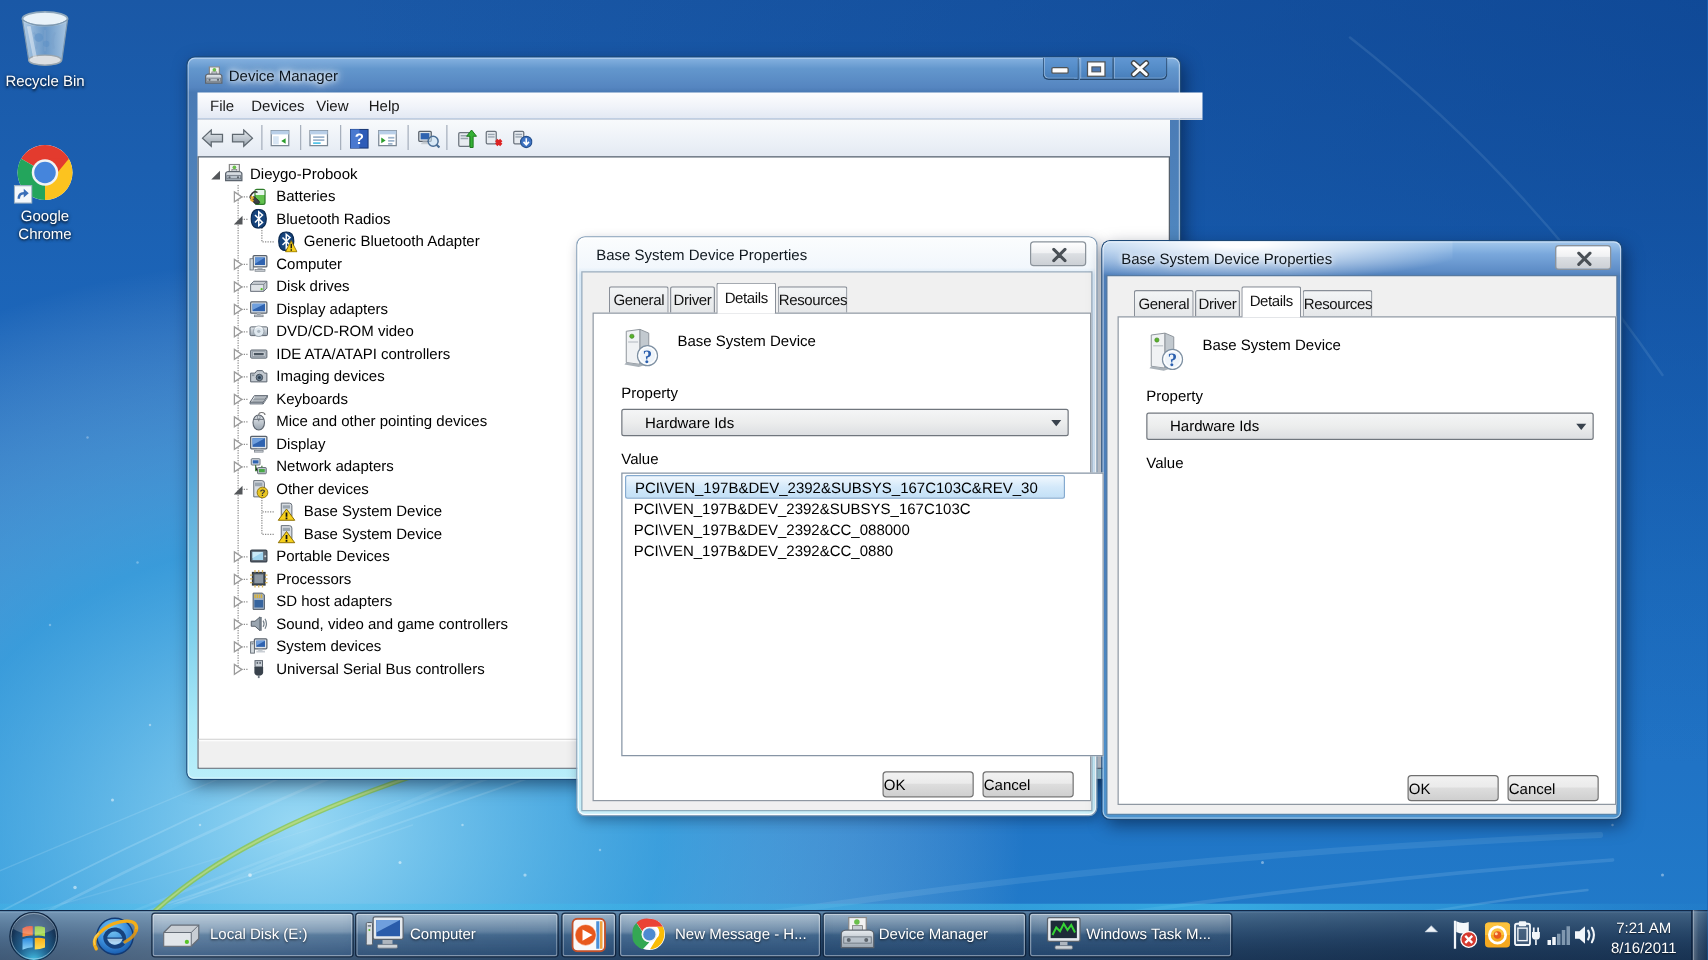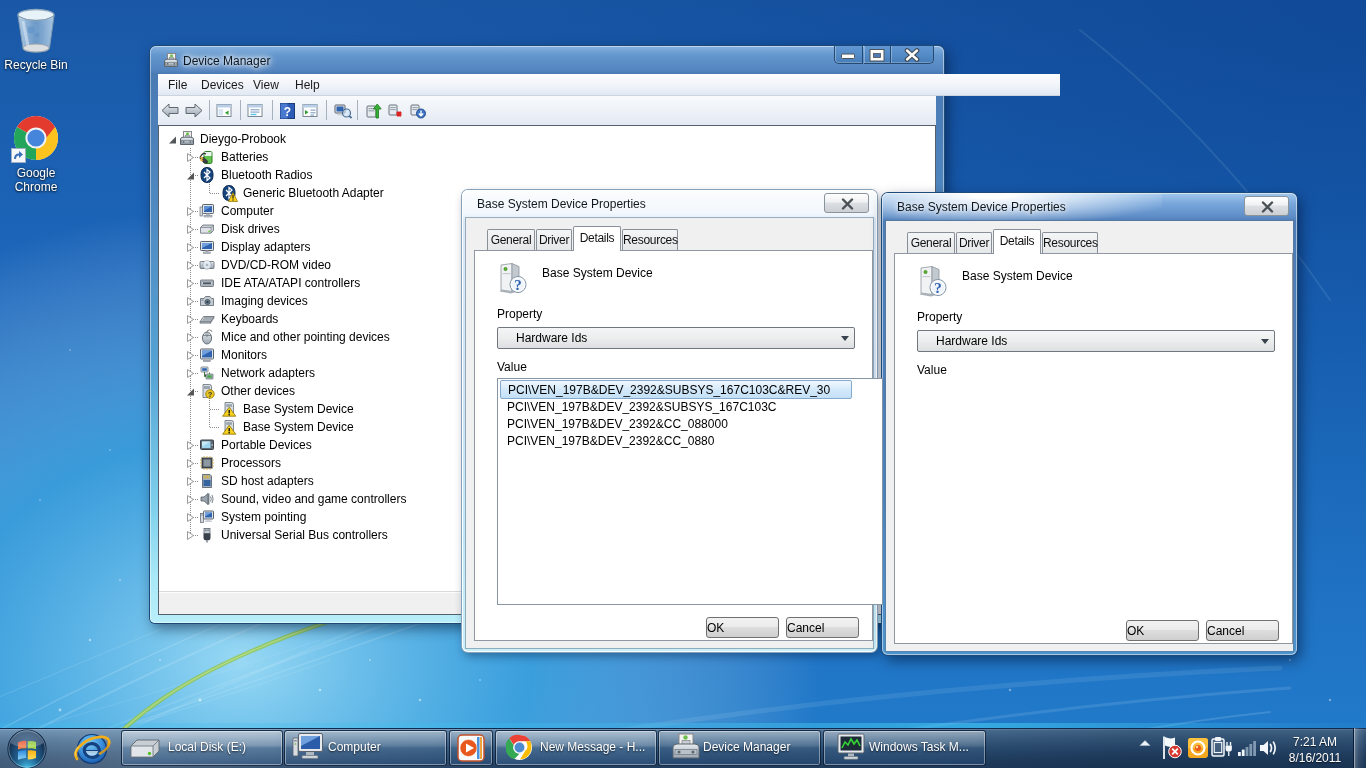--- a/index.html
+++ b/index.html
@@ -6,21 +6,21 @@
 .dlabel{position:absolute;color:#fff;font-size:12px;text-align:center;text-shadow:0 1px 2px rgba(0,0,0,.75),0 0 3px rgba(0,0,0,.5)}
 
 #dm{position:absolute;left:150px;top:46px;width:794px;height:577px;border-radius:6px 6px 5px 5px;
 background:linear-gradient(180deg,#87b3e1 0,#6397cd 9px,#5585c0 24px,#4a7ab4 28px,#4e83bc 120px,#55a2d4 320px,#7fd0ec 460px,#a8e8f7 530px,#b9eefa 100%);
 box-shadow:inset 0 0 0 1px rgba(255,255,255,.45),0 0 0 1px #1e4a78,3px 5px 14px rgba(0,15,40,.55)}
 #dm .ttl{position:absolute;left:33px;top:7px;height:16px;line-height:16px;font-size:12px;color:#0c1620;
 text-shadow:0 0 4px #fff,0 0 7px #fff,0 0 11px rgba(255,255,255,.85)}
 .cap{position:absolute;top:0;height:18px;border:1px solid #26496f;border-top:none;
 background:linear-gradient(180deg,#6197d3 0,#538bc7 55%,#477db9 100%);
 box-shadow:inset 0 -1px 0 rgba(255,255,255,.22),inset 1px 0 0 rgba(255,255,255,.28)}
-#dmmenu{position:absolute;left:8px;top:28px;width:902px;height:22px;background:linear-gradient(180deg,#fdfdfe,#f0f3f9 55%,#e2e8f3);border-bottom:1px solid #ccd4e0}
+#dmmenu{position:absolute;left:8px;top:28px;width:804px;height:22px;background:linear-gradient(180deg,#fdfdfe,#f0f3f9 55%,#e2e8f3);border-bottom:1px solid #ccd4e0}
 #dmmenu span{position:absolute;top:0;height:22px;line-height:22px;font-size:12px;color:#1a1a1a}
 #dmtool{position:absolute;left:8px;top:50px;width:778px;height:29px;background:linear-gradient(180deg,#f8fafc,#eaeff6 70%,#e3e9f2)}
 .tsep{position:absolute;top:4px;width:1px;height:20px;background:#a7b0bd}
 #dmclient{position:absolute;left:8px;top:79px;width:778px;height:490px;border:1px solid #55606c;background:#fff}
 #dmstatus{position:absolute;left:0;bottom:0;width:776px;height:23px;background:#f0f0f0;border-top:1px solid #dadada;box-shadow:inset 0 1px 0 #fdfdfd}
 .trow{position:absolute;left:0;height:18px;font-size:12px;color:#000;white-space:nowrap}
 .trow .txt{position:absolute;top:0;height:18px;line-height:18px}
 .ti{position:absolute;top:1px;width:16px;height:16px}
 .dot-v{position:absolute;width:1px;border-left:1px dotted #8c8c8c}
 .dot-h{position:absolute;height:1px;border-top:1px dotted #8c8c8c}
@@ -554,21 +554,21 @@
           </svg>
           <span class="txt" style="left:62px">Mice and other pointing devices</span>
         </div>
 <div class="trow" style="top:220px">
           <svg class="exp" style="left:27px;top:4px" width="9" height="11">
             <path d="M1.5,1.5 L7.5,5.5 L1.5,9.5 Z" fill="#fdfdfd" stroke="#9b9b9b"></path>
           </svg>
           <svg class="ti" style="left:40px">
             <use href="#i-mon"></use>
           </svg>
-          <span class="txt" style="left:62px">Monitors</span>
+          <span class="txt" style="left:62px">Display</span>
         </div>
 <div class="trow" style="top:238px">
           <svg class="exp" style="left:27px;top:4px" width="9" height="11">
             <path d="M1.5,1.5 L7.5,5.5 L1.5,9.5 Z" fill="#fdfdfd" stroke="#9b9b9b"></path>
           </svg>
           <svg class="ti" style="left:40px">
             <use href="#i-net"></use>
           </svg>
           <span class="txt" style="left:62px">Network adapters</span>
         </div>
@@ -629,21 +629,21 @@
           </svg>
           <span class="txt" style="left:62px">Sound, video and game controllers</span>
         </div>
 <div class="trow" style="top:382px">
           <svg class="exp" style="left:27px;top:4px" width="9" height="11">
             <path d="M1.5,1.5 L7.5,5.5 L1.5,9.5 Z" fill="#fdfdfd" stroke="#9b9b9b"></path>
           </svg>
           <svg class="ti" style="left:40px">
             <use href="#i-sys"></use>
           </svg>
-          <span class="txt" style="left:62px">System pointing</span>
+          <span class="txt" style="left:62px">System devices</span>
         </div>
 <div class="trow" style="top:400px">
           <svg class="exp" style="left:27px;top:4px" width="9" height="11">
             <path d="M1.5,1.5 L7.5,5.5 L1.5,9.5 Z" fill="#fdfdfd" stroke="#9b9b9b"></path>
           </svg>
           <svg class="ti" style="left:40px">
             <use href="#i-usb"></use>
           </svg>
           <span class="txt" style="left:62px">Universal Serial Bus controllers</span>
         </div>

